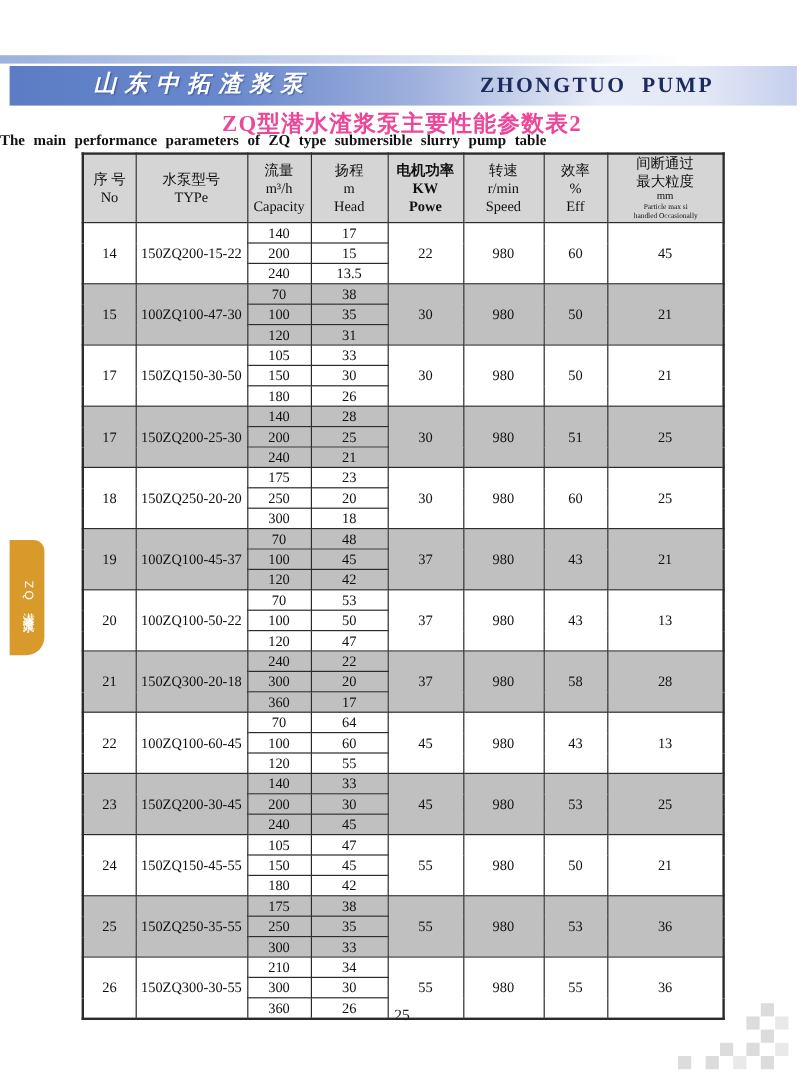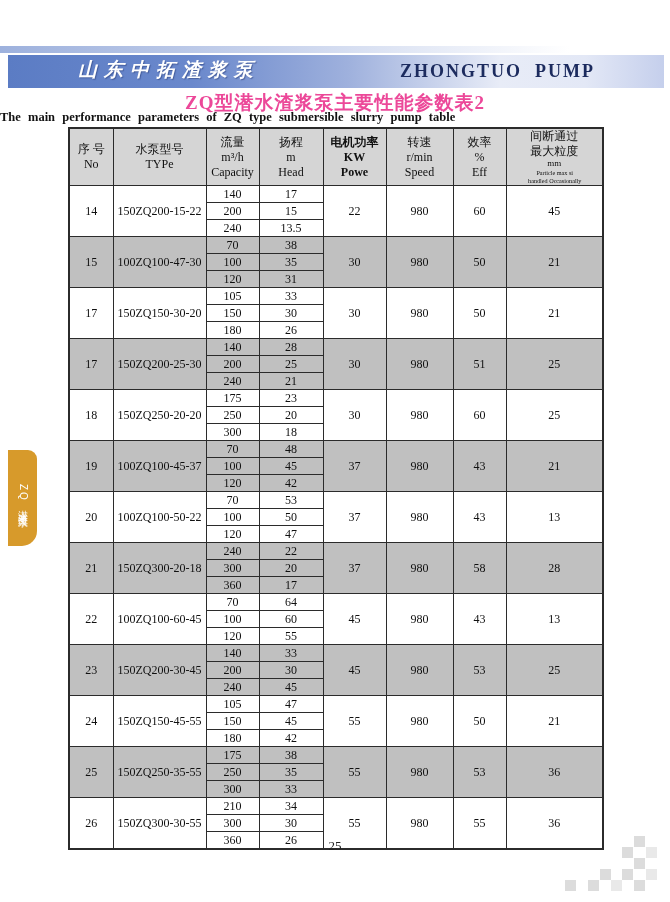--- a/index.html
+++ b/index.html
@@ -172,21 +172,21 @@
       <tr class="shaded">
         <td>100</td>
         <td>35</td>
       </tr>
       <tr class="shaded">
         <td>120</td>
         <td>31</td>
       </tr>
       <tr class="">
         <td rowspan="3">17</td>
-        <td rowspan="3">150ZQ150-30-20</td>
+        <td rowspan="3">150ZQ150-30-50</td>
         <td>105</td>
         <td>33</td>
         <td rowspan="3">30</td>
         <td rowspan="3">980</td>
         <td rowspan="3">50</td>
         <td rowspan="3">21</td>
       </tr>
       <tr class="">
         <td>150</td>
         <td>30</td>

